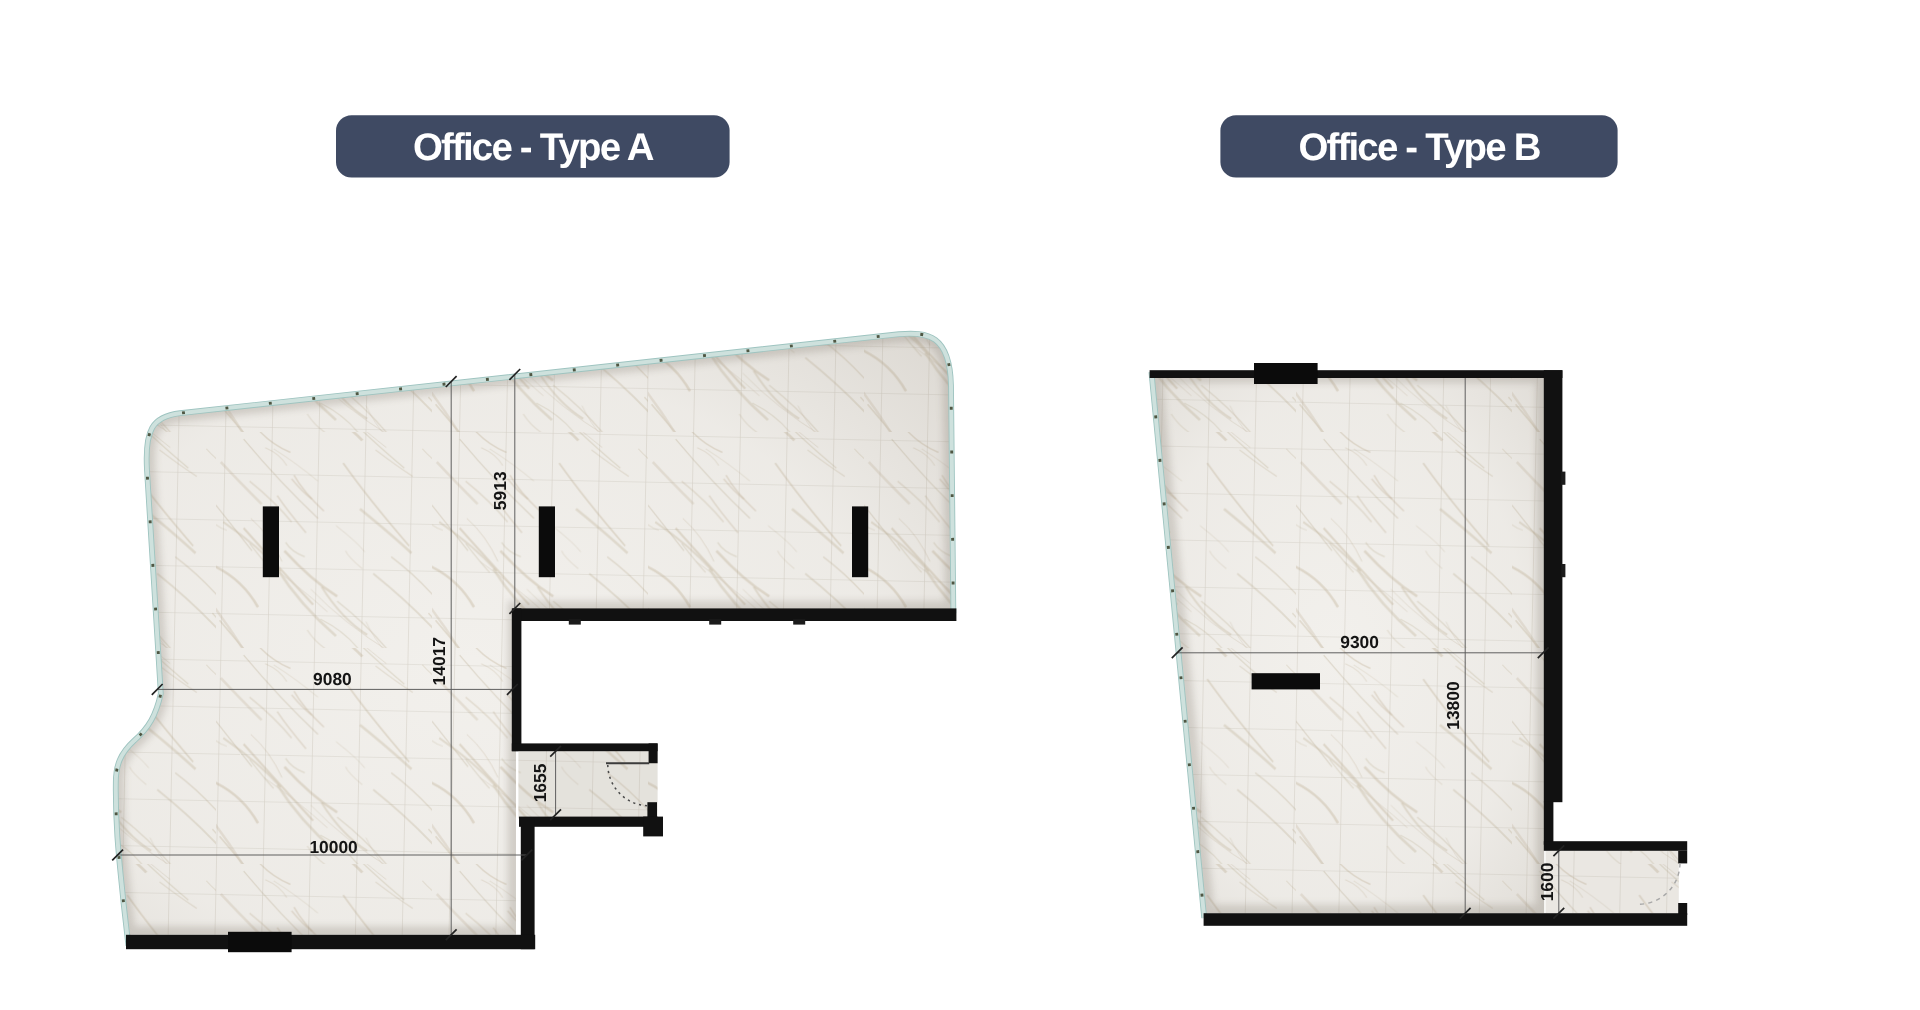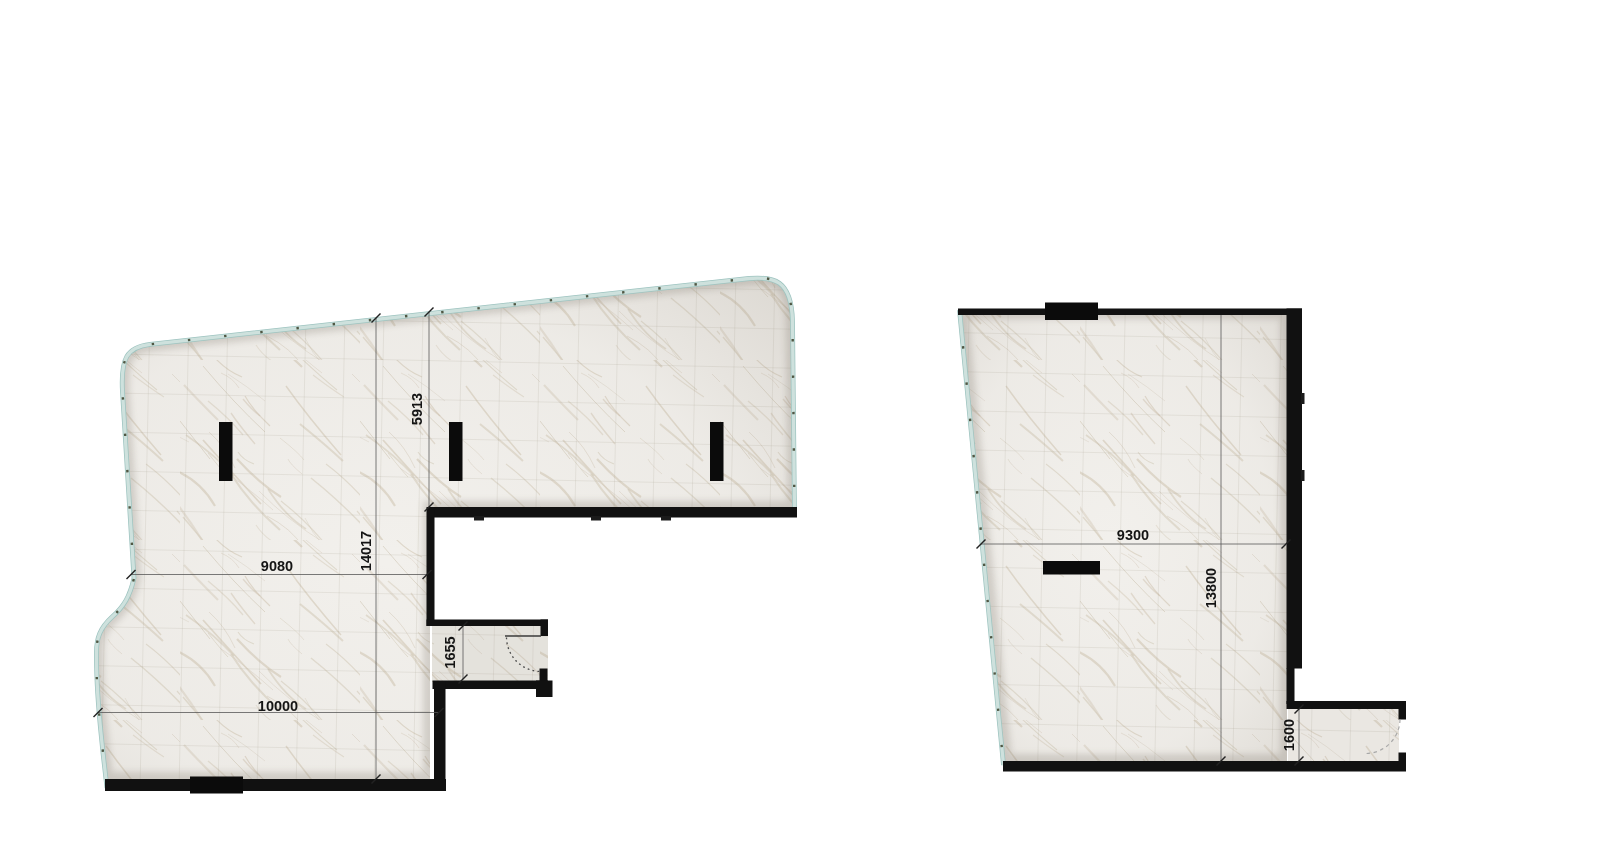--- a/index.html
+++ b/index.html
@@ -6,21 +6,23 @@
   .stage{position:relative;width:1600px;height:842px;background:#ffffff;overflow:hidden;
          font-family:"Liberation Sans", sans-serif;}
   .badge{position:absolute;background:#3f4a63;border-radius:13px;color:#ffffff;
          display:flex;align-items:center;justify-content:center;
          font-size:32px;letter-spacing:-1.5px;font-weight:700;}
 </style>
 </head>
 <body>
 <div class="stage">
 
-
+  <div class="badge" style="left:280px;top:96px;width:328px;height:52px;">Office - Type A</div>
+
+  <div class="badge" style="left:1017px;top:96px;width:331px;height:52px;">Office - Type B</div>
 
   <svg width="1600" height="842" viewBox="0 0 1600 842" style="position:absolute;left:0;top:0;" xmlns="http://www.w3.org/2000/svg">
     <defs>
       <pattern id="marble" width="180" height="180" patternUnits="userSpaceOnUse">
         <rect width="180" height="180" fill="#f2f0ec"></rect>
         <path d="M 108,-15 Q 128,2 142,13" fill="none" stroke="#d6cdbd" stroke-width="0.8" opacity="0.60"></path>
         <path d="M 98,-14 Q 112,-3 122,7" fill="none" stroke="#cbbfa9" stroke-width="2.2" opacity="0.50"></path>
         <path d="M 120,64 Q 147,86 163,101" fill="none" stroke="#d0c5b2" stroke-width="2.2" opacity="0.50"></path>
         <path d="M 65,36 Q 72,49 90,66" fill="none" stroke="#c8b9a2" stroke-width="1.2" opacity="0.45"></path>
         <path d="M 101,141 Q 134,167 154,196" fill="none" stroke="#d6cdbd" stroke-width="1.2" opacity="0.60"></path>

